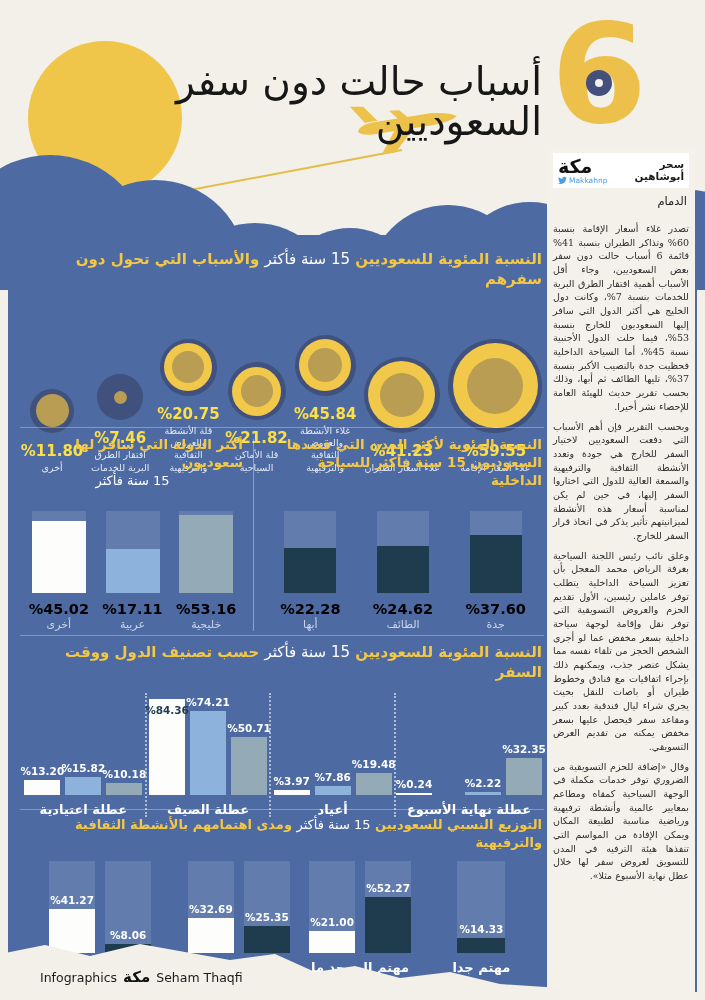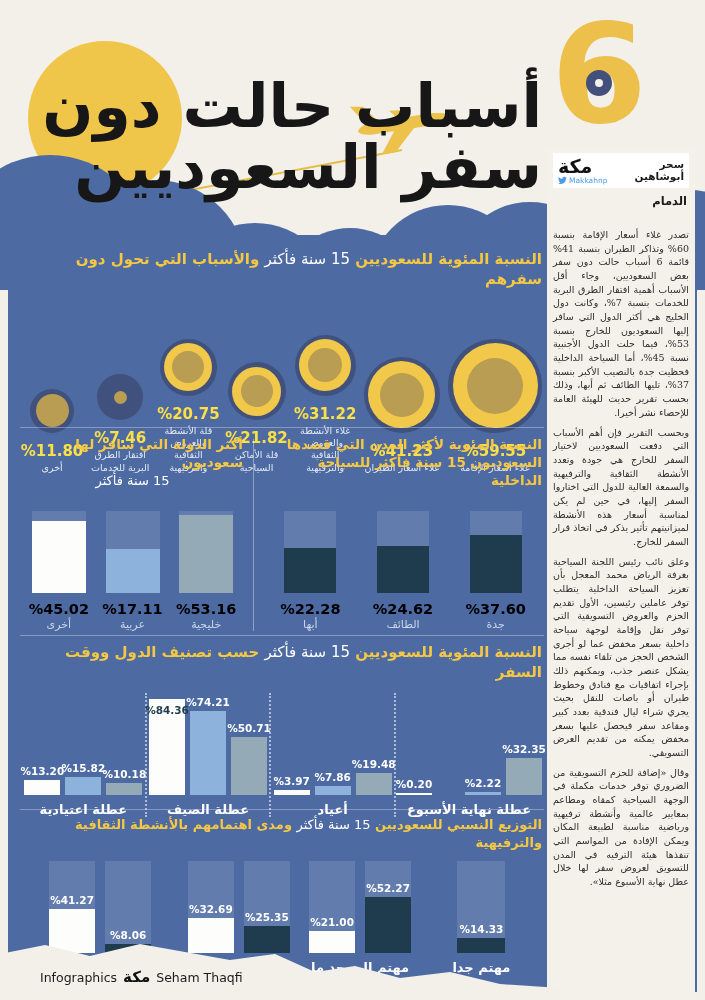--- a/index.html
+++ b/index.html
@@ -2,21 +2,21 @@
 <html lang="ar"><head>
 <meta charset="utf-8">
 <style>
   html,body{margin:0;padding:0;background:#dcdad2;}
   *{box-sizing:border-box;font-family:"DejaVu Sans","Liberation Sans",sans-serif;}
   .stage{position:relative;width:705px;height:1000px;margin:0 auto;background:#f2f0e9;overflow:hidden;}
 
   
   .hdr-svg{position:absolute;top:0;left:0;z-index:1;}
   .main-title{position:absolute;top:36px;left:10px;width:532px;z-index:3;
-    text-align:right;direction:rtl;font-weight:700;font-size:60px;line-height:1.02;color:#171717;letter-spacing:-1px;}
+    text-align:right;direction:rtl;font-weight:400;font-size:39px;line-height:1.02;color:#171717;letter-spacing:-1px;}
   .big6{position:absolute;top:6px;right:58px;z-index:2;font-size:138px;line-height:1;font-weight:900;color:#ecc04b;}
   .big6 .ring{position:absolute;left:50%;top:56%;width:26px;height:26px;border:9px solid #44507c;border-radius:50%;transform:translate(-50%,-50%);}
   .plane{position:absolute;top:92px;left:348px;z-index:2;}
 
   
   .panel{position:absolute;top:235px;left:8px;width:689px;height:757px;background:#4d6aa3;z-index:2;}
   .panel section{position:absolute;left:14px;width:520px;direction:rtl;}
   .hdiv{position:absolute;left:12px;width:524px;height:1px;background:rgba(255,255,255,.32);}
 
   .sec-title{font-size:15px;font-weight:bold;color:#f5c843;text-align:right;line-height:1.35;}
@@ -67,21 +67,21 @@
   .lg-t{font-size:11px;font-weight:bold;color:#fff;}
 
   
   .article{position:absolute;top:148px;right:10px;width:148px;height:845px;background:#f3f1ea;z-index:4;padding:5px 6px;overflow:hidden;direction:rtl;}
   .art-head{background:#ffffff;padding:5px 5px 3px 5px;display:flex;justify-content:space-between;align-items:flex-start;}
   .art-author{font-size:10.5px;font-weight:bold;color:#1c1c1c;}
   .art-brand{text-align:left;}
   .art-logo{font-size:19px;font-weight:900;line-height:.9;color:#111;}
   .art-tw{display:flex;align-items:center;gap:2px;direction:ltr;margin-top:1px;}
   .art-tw span{font-size:7.5px;color:#4a9ae8;}
-  .art-city{font-size:11.5px;font-weight:bold;color:#1c1c1c;margin:6px 2px 20px 0;}
+  .art-city{font-size:11.5px;font-weight:normal;color:#1c1c1c;margin:6px 2px 14px 0;}
   .art-body p{margin:0 0 6px 0;font-size:9.5px;line-height:1.44;text-align:justify;color:#2c2c2c;
     font-family:"DejaVu Serif","DejaVu Sans",serif;}
 
   
   .rip{position:absolute;left:0;top:930px;z-index:5;}
   .credits{position:absolute;left:40px;top:968px;z-index:6;display:flex;align-items:center;gap:6px;direction:ltr;}
   .credits .c-txt{font-size:12.5px;color:#1a1a1a;}
   .credits .c-logo{font-size:15px;font-weight:900;color:#111;}
 </style>
 </head>
@@ -151,21 +151,21 @@
             <div class="bub-label">غلاء أسعار الطيران</div>
           </div>
           <div class="bub-col" style="width: 61px;">
             <div class="bub-area">
               <div class="halo" style="height: 61px; width: 61px;">
                 <div class="yel" style="height: 52px; width: 52px;">
                   <div class="olv" style="height: 34px; width: 34px;"></div>
                 </div>
               </div>
             </div>
-            <div class="bub-val" dir="ltr">%31.22</div>
+            <div class="bub-val" dir="ltr">%45.84</div>
             <div class="bub-label">غلاء الأنشطة والعروض الثقافية والترفيهية</div>
           </div>
           <div class="bub-col" style="width: 60px;">
             <div class="bub-area">
               <div class="halo" style="height: 58px; width: 58px;">
                 <div class="yel" style="height: 49px; width: 49px;">
                   <div class="olv" style="height: 32px; width: 32px;"></div>
                 </div>
               </div>
             </div>
@@ -289,21 +289,21 @@
               <div class="g-slot" style="height: 100px; width: 36px;">
                 <div class="g-bar" style="height: 37px; background: rgb(149, 170, 183);"></div>
                 <div class="g-val" dir="ltr" style="bottom: 40px;">%32.35</div>
               </div>
               <div class="g-slot" style="height: 100px; width: 36px; margin-left: 28px;">
                 <div class="g-bar" style="height: 3px; background: rgb(141, 179, 221);"></div>
                 <div class="g-val" dir="ltr" style="bottom: 6px;">%2.22</div>
               </div>
               <div class="g-slot" style="height: 100px; width: 36px;">
                 <div class="g-bar" style="height: 2px; background: rgb(253, 253, 251);"></div>
-                <div class="g-val" dir="ltr" style="bottom: 5px;">%0.20</div>
+                <div class="g-val" dir="ltr" style="bottom: 5px;">%0.24</div>
               </div>
             </div>
             <div class="grp-label">عطلة نهاية الأسبوع</div>
           </div>
           <div class="vdots"></div>
           <div class="grp">
             <div class="grp-bars">
               <div class="g-slot" style="height: 100px; width: 36px;">
                 <div class="g-bar" style="height: 22px; background: rgb(149, 170, 183);"></div>
                 <div class="g-val" dir="ltr" style="bottom: 25px;">%19.48</div>

